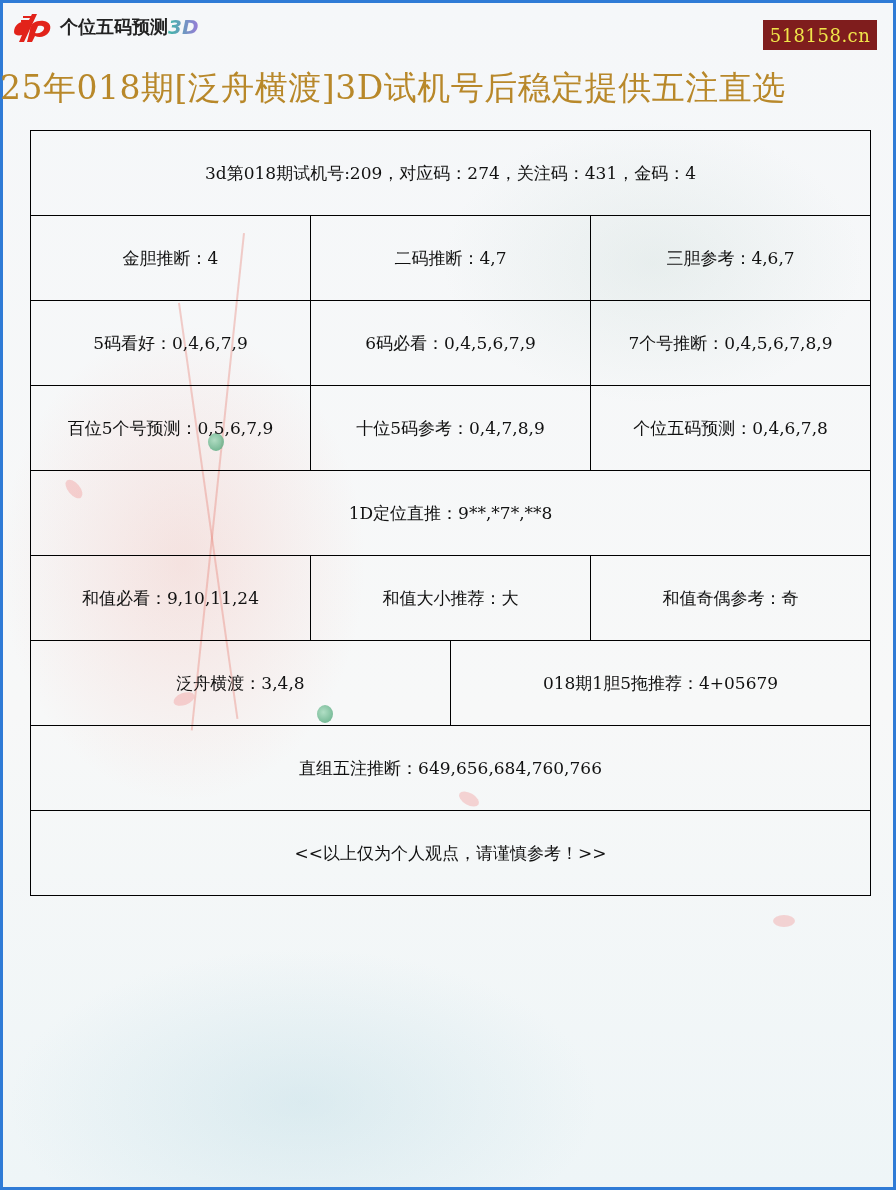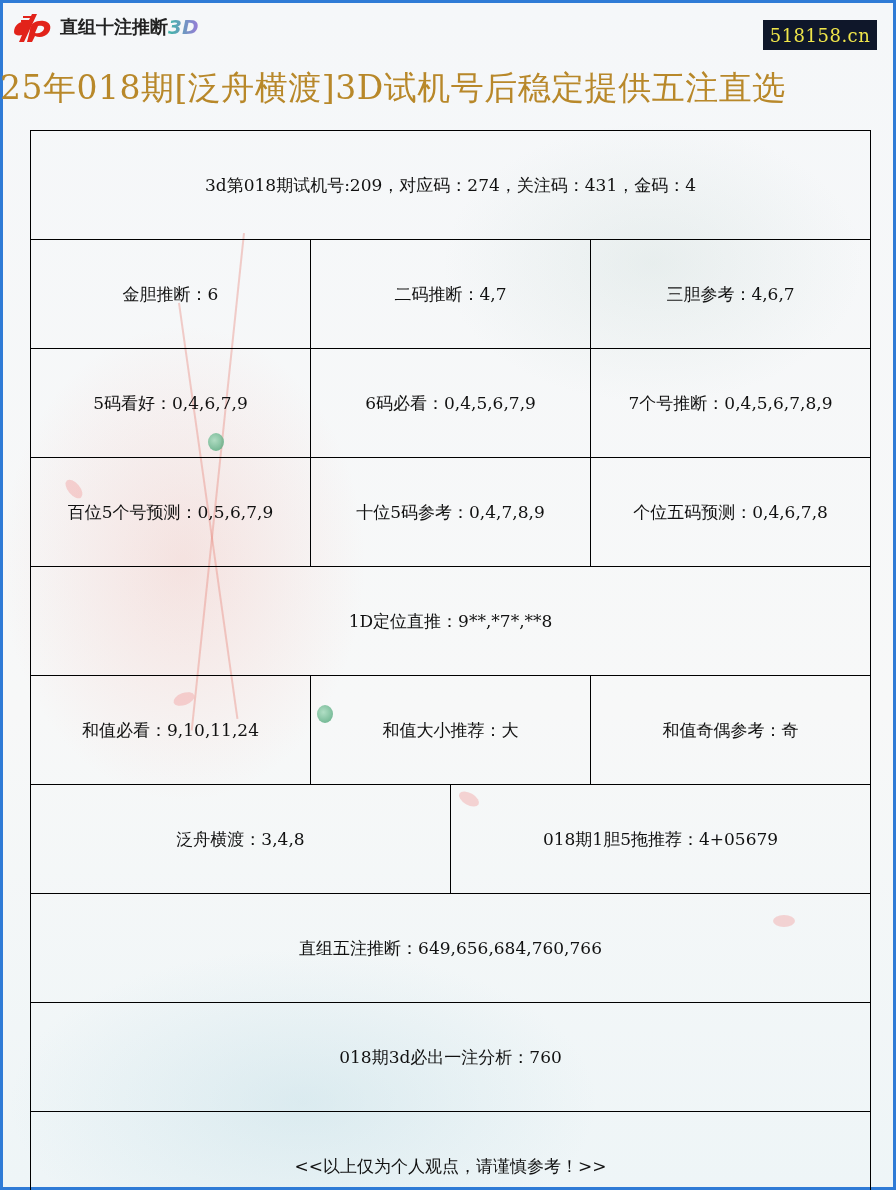--- a/index.html
+++ b/index.html
@@ -25,36 +25,36 @@
   .petal { position: absolute; width: 22px; height: 12px; border-radius: 50%; background: rgba(240,140,140,0.35); }
 
   .logo { position: absolute; left: 10px; top: 10px; height: 34px; display: flex; align-items: center; }
   .logo-mark { width: 44px; height: 34px; }
   .logo-text { font-family: "DejaVu Sans", sans-serif; font-weight: bold; font-size: 18px; color: #222; margin-left: 6px; letter-spacing: 0px; }
   .logo-3d { font-family: "DejaVu Sans", sans-serif; font-style: italic; font-weight: bold; font-size: 20px; margin-left: 0;
     background: linear-gradient(90deg, #3fb7a8, #9a7ad8); -webkit-background-clip: text; color: transparent; }
 
   .site-badge {
     position: absolute; left: 763px; top: 20px; width: 114px; height: 30px;
-    background: #0f172a; color: #f0e64a; font-family: "DejaVu Serif", serif; font-size: 18px;
+    background: #7f1d1d; color: #f0e64a; font-family: "DejaVu Serif", serif; font-size: 18px;
     display: flex; align-items: center; justify-content: center; letter-spacing: 0.5px;
   }
 
   .title {
     position: absolute; left: 0; top: 66px; width: 709px; text-align: center;
     font-size: 33px; color: #b8882a; letter-spacing: 0.5px; white-space: nowrap;
     font-family: "DejaVu Serif", "Liberation Serif", serif;
   }
 
   .table {
     position: absolute; left: 30px; top: 130px; width: 840px;
     border-collapse: collapse; table-layout: fixed;
   }
   .table td {
-    border: 1.5px solid #000; height: 84px; padding: 12px;
+    border: 1.5px solid #000; height: 84px; padding: 0;
     text-align: center; vertical-align: middle;
     font-size: 17px; color: #111; white-space: nowrap;
     font-family: "DejaVu Serif", "Liberation Serif", serif;
   }
 </style>
 </head>
 <body>
 
 <div class="frame">
 
@@ -67,21 +67,21 @@
   <div class="petal" style="left:455px;top:790px;transform:rotate(30deg);"></div>
   <div class="petal" style="left:170px;top:690px;transform:rotate(-20deg);"></div>
 </div>
 
 <div class="logo">
   <svg class="logo-mark" viewBox="0 0 44 34">
     <path d="M4 22 C4 14 12 10 18 12 L22 4 L27 4 L14 32 L9 32 L12 25 C8 26 4 25 4 22 Z" fill="#e2231a"></path>
     <path d="M20 20 C20 13 27 10 34 11 C40 12 42 17 39 22 C36 27 29 28 25 26 L22 32 L17 32 Z M28 16 L25 23 C29 24 33 22 34 19 C35 16 31 15 28 16 Z" fill="#e2231a"></path>
     <path d="M13 7 L24 7 M11 11 L22 11" stroke="#e2231a" stroke-width="2"></path>
   </svg>
-  <span class="logo-text">直组十注推断</span>
+  <span class="logo-text">个位五码预测</span>
   <span class="logo-3d">3D</span>
 </div>
 
 <div class="site-badge">518158.cn</div>
 
 <div class="title">25年018期[泛舟横渡]3D试机号后稳定提供五注直选</div>
 
 <table class="table">
   <colgroup>
     <col style="width:140px">
@@ -89,21 +89,21 @@
       <col style="width:140px">
     <col style="width:140px">
       <col style="width:140px">
       <col style="width:140px">
   </colgroup>
   <tbody>
       <tr>
     <td colspan="6">3d第018期试机号:209，对应码：274，关注码：431，金码：4</td>
   </tr>
   <tr>
-    <td colspan="2">金胆推断：6</td>
+    <td colspan="2">金胆推断：4</td>
     <td colspan="2">二码推断：4,7</td>
     <td colspan="2">三胆参考：4,6,7</td>
   </tr>
   <tr>
     <td colspan="2">5码看好：0,4,6,7,9</td>
     <td colspan="2">6码必看：0,4,5,6,7,9</td>
     <td colspan="2">7个号推断：0,4,5,6,7,8,9</td>
   </tr>
   <tr>
     <td colspan="2">百位5个号预测：0,5,6,7,9</td>
@@ -119,19 +119,16 @@
     <td colspan="2">和值奇偶参考：奇</td>
   </tr>
   <tr>
     <td colspan="3">泛舟横渡：3,4,8</td>
     <td colspan="3">018期1胆5拖推荐：4+05679</td>
   </tr>
   <tr>
     <td colspan="6">直组五注推断：649,656,684,760,766</td>
   </tr>
   <tr>
-    <td colspan="6">018期3d必出一注分析：760</td>
-  </tr>
-  <tr>
     <td colspan="6">&lt;&lt;以上仅为个人观点，请谨慎参考！&gt;&gt;</td>
   </tr>
 </tbody>
   </table>
 
 </body></html>

